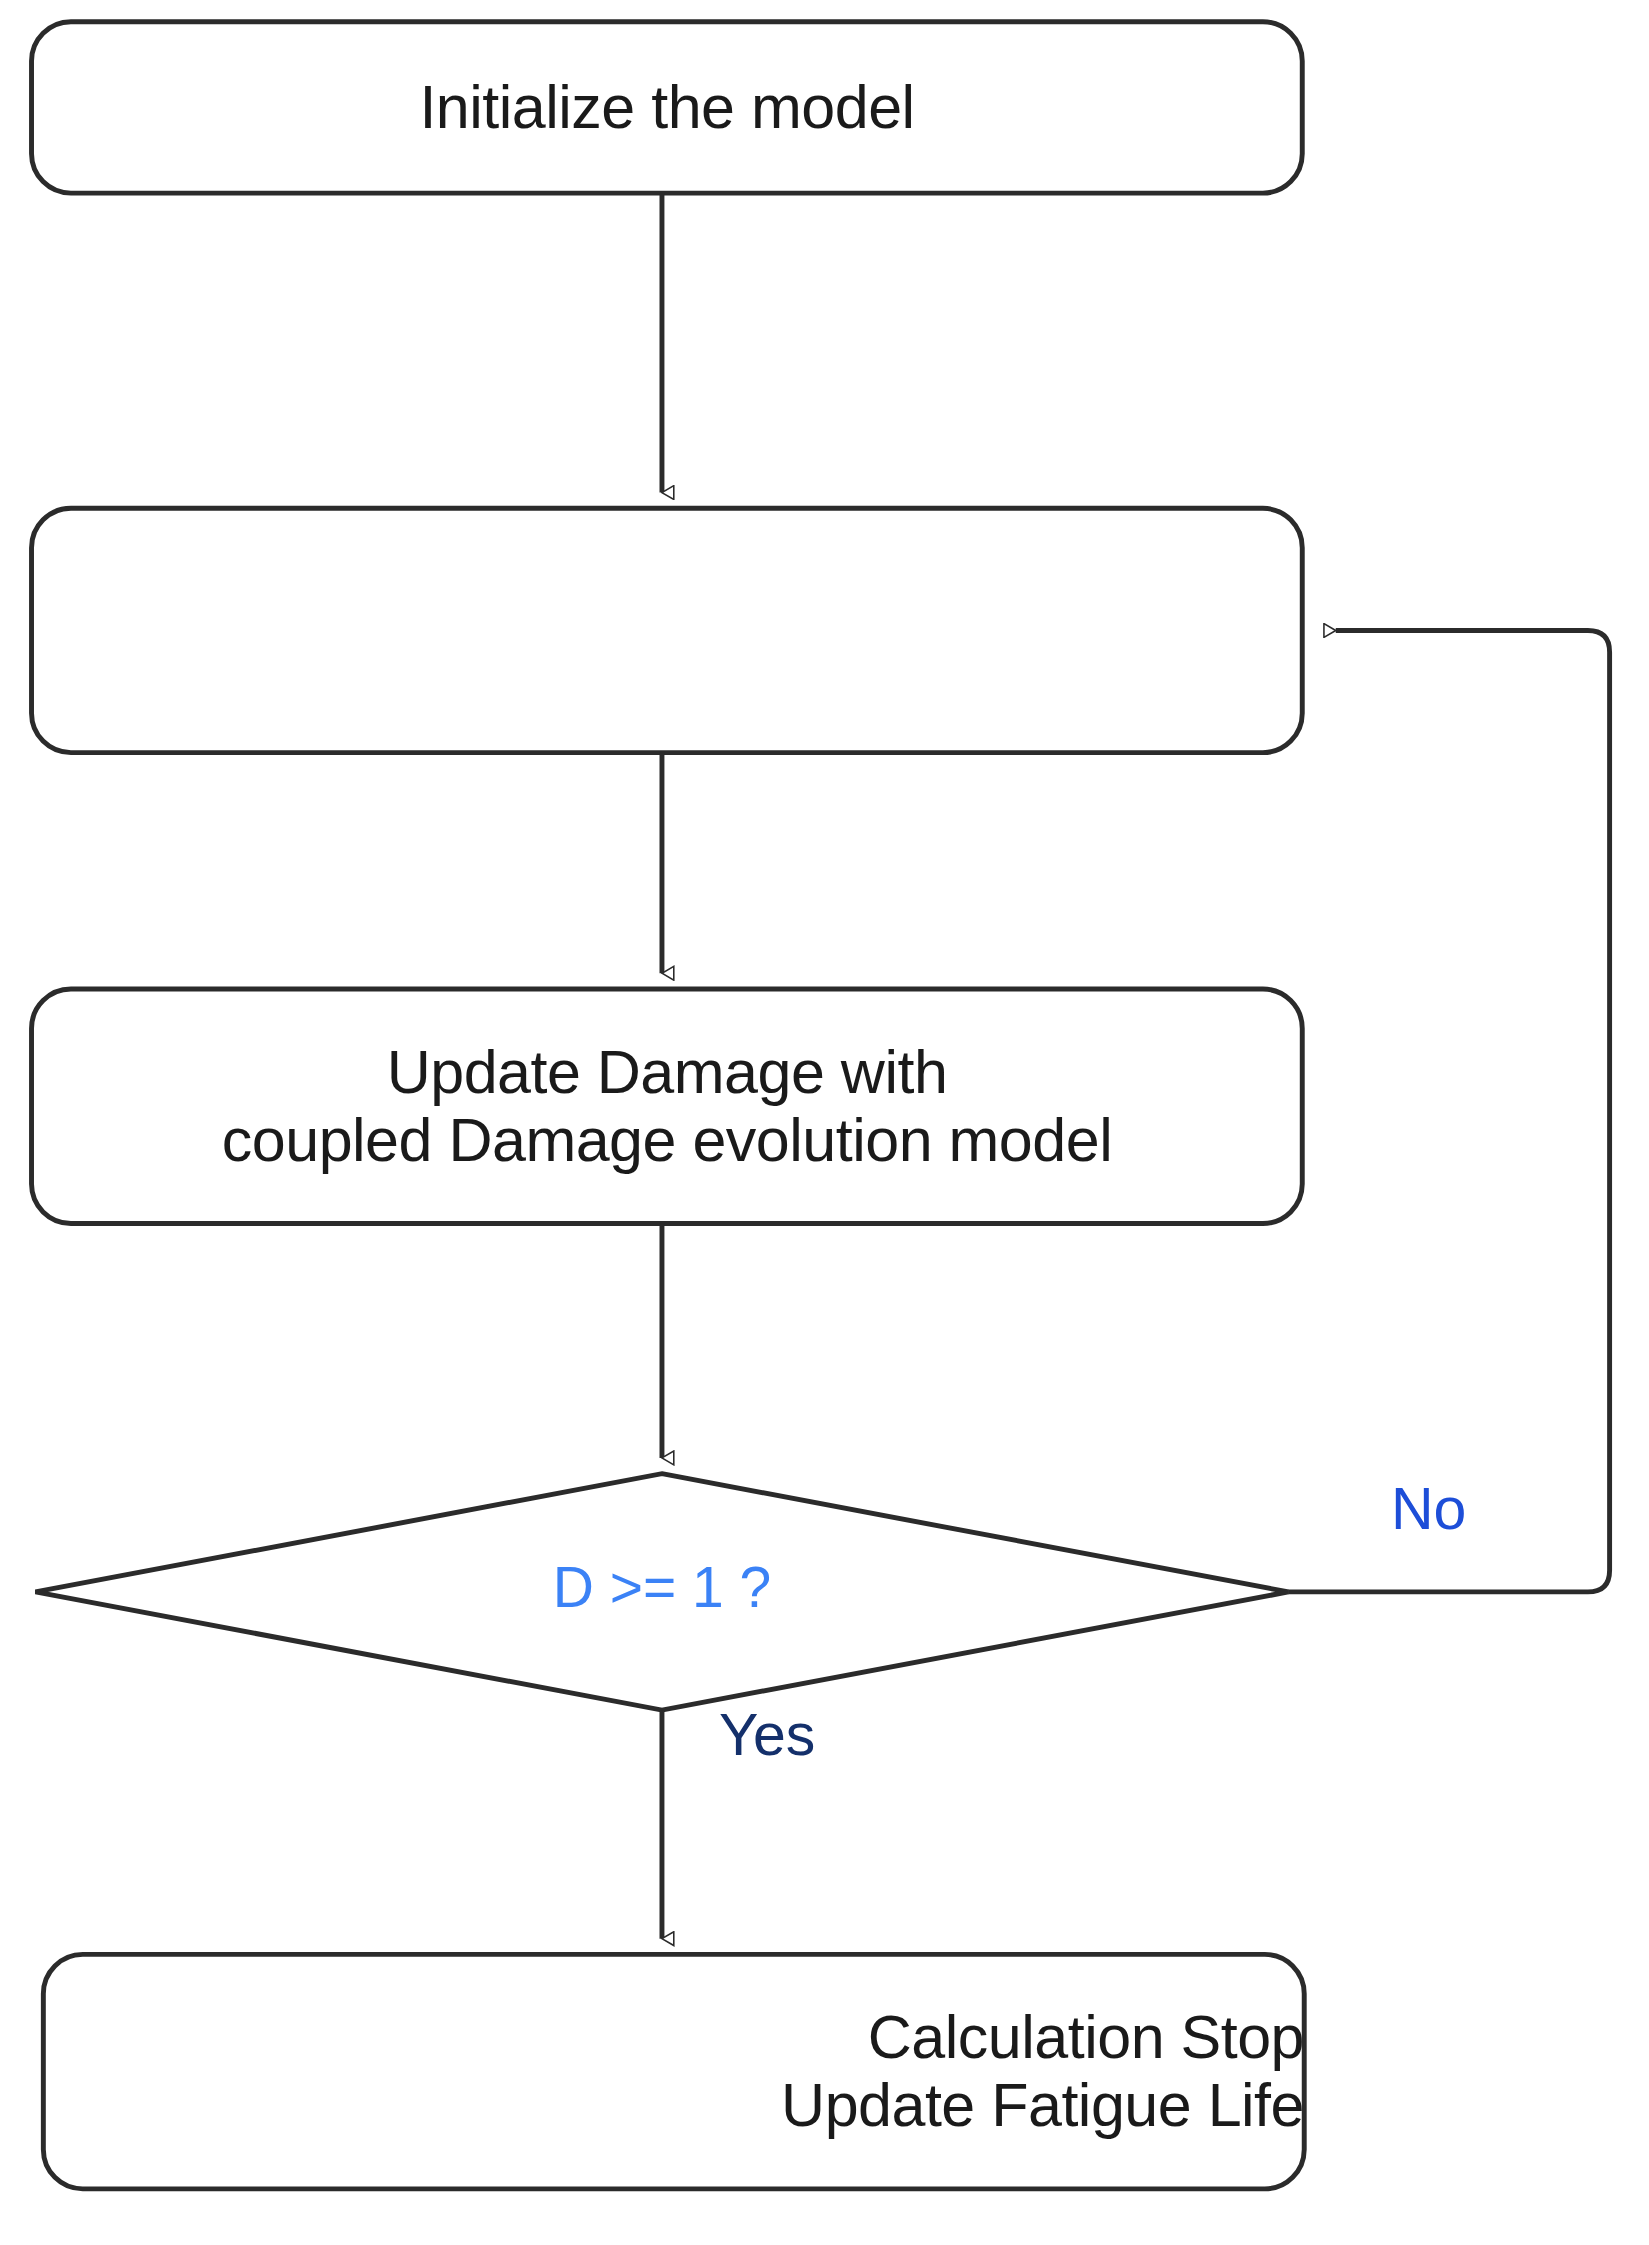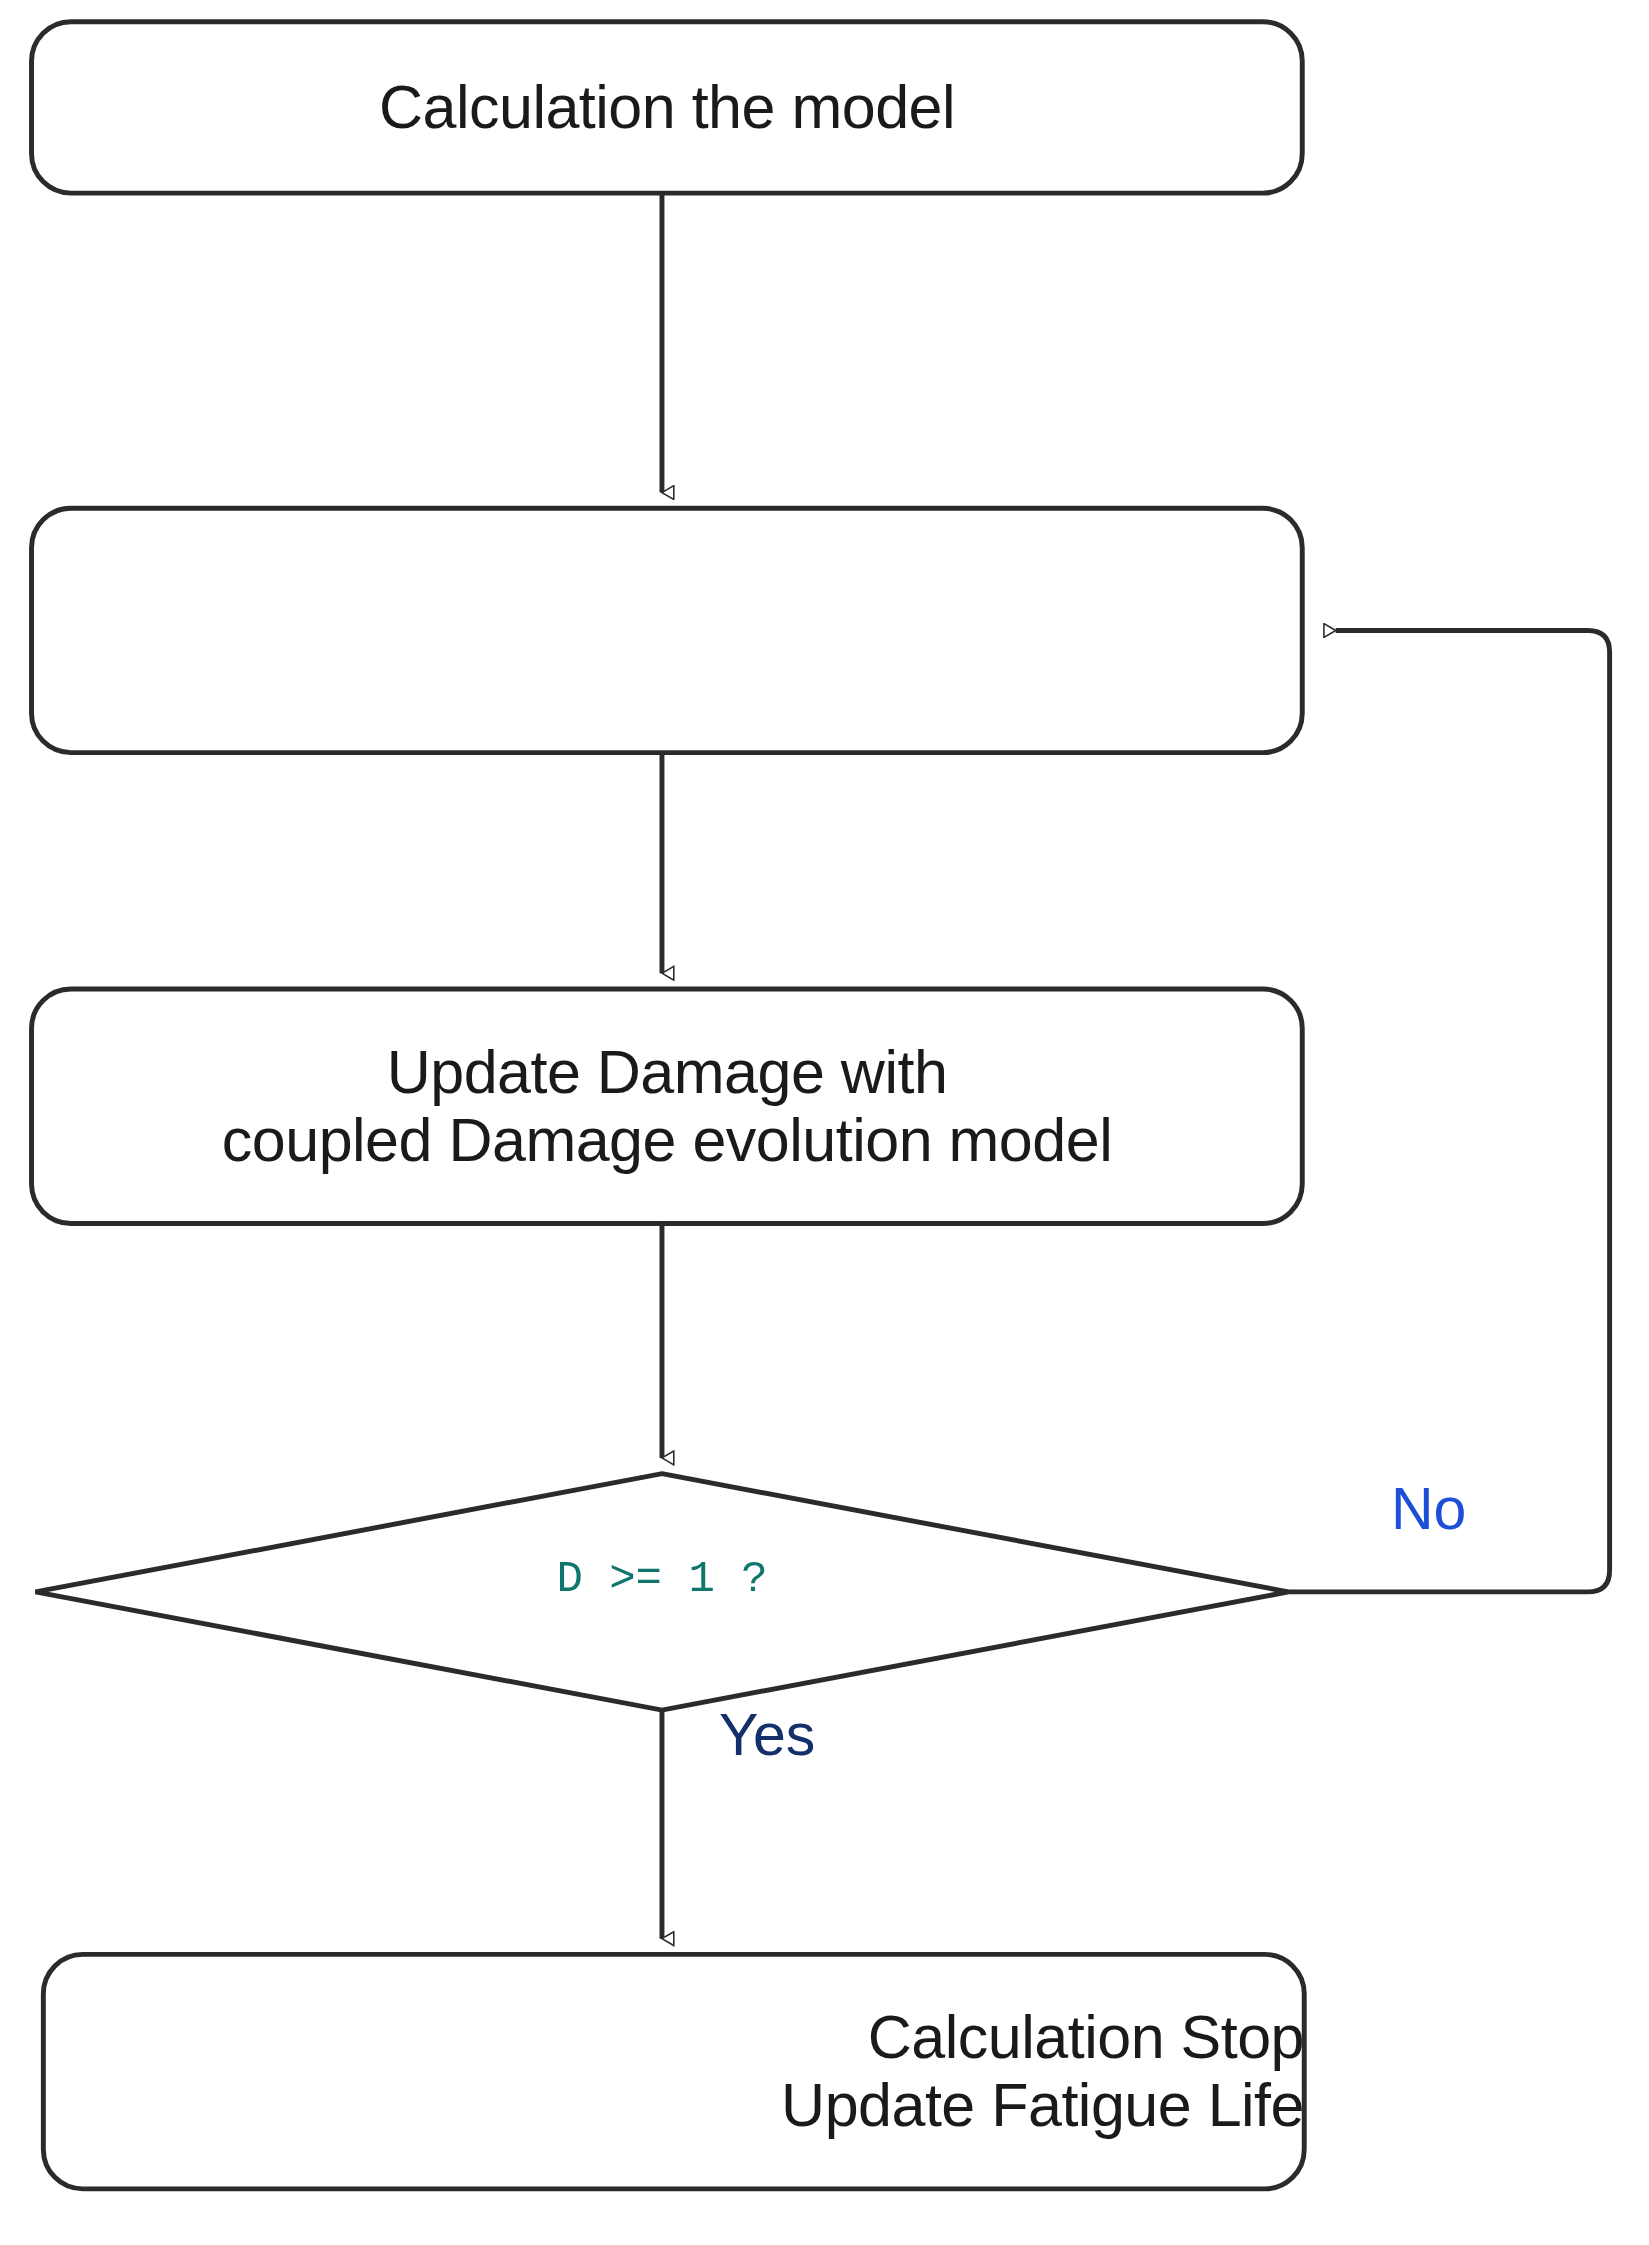--- a/index.html
+++ b/index.html
@@ -46,23 +46,23 @@
     font-family: "Liberation Sans", sans-serif;
     font-size: 59px;
     color: #1d4ed8;
     white-space: nowrap;
   }
   .edge-label.yes-label {
     color: #14306b;
   }
   .decision-label {
     position: absolute;
-    font-family: Liberation Mono, monospace;
-    font-size: 44px;
-    color: #0f766e;
+    font-family: Liberation Sans, sans-serif;
+    font-size: 57px;
+    color: #3b82f6;
     white-space: nowrap;
   }
 </style>
 </head>
 <body>
 
 <div id="flowchart-root">
 
   <svg id="flow-svg" viewBox="0 0 1674 2280" xmlns="http://www.w3.org/2000/svg">
     <defs>
@@ -109,21 +109,21 @@
     <g>
       <line x1="672" y1="1736" x2="672" y2="1968" stroke="#2b2b2b" stroke-width="5" marker-end="url(#hollow-arrow-down)"></line>
     </g>
 
     <g>
       <path d="M1308,1616 L1612,1616 Q1634,1616 1634,1594 L1634,662 Q1634,640 1612,640 L1356,640" fill="none" stroke="#2b2b2b" stroke-width="5" marker-end="url(#hollow-arrow-left)"></path>
     </g>
   </svg>
 
   <div class="node-label" style="left:31.5px; top:21.7px; width:1271px; height:171px;">
-    <span>Calculation the model</span>
+    <span>Initialize the model</span>
   </div>
 
 
   <div class="node-label" style="left:31.5px; top:989px; width:1271px; height:234px;text-align:right;">
     <span>Update Damage with</span>
     <span>coupled Damage evolution model</span>
   </div>
 
   <div class="decision-label" style="left:0px; top:1554px; width:1324px; text-align:center;">
     <span>D &gt;= 1 ?</span>

